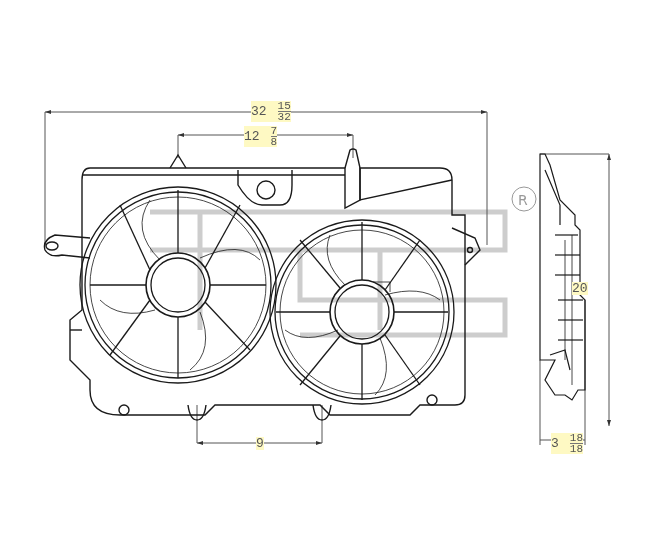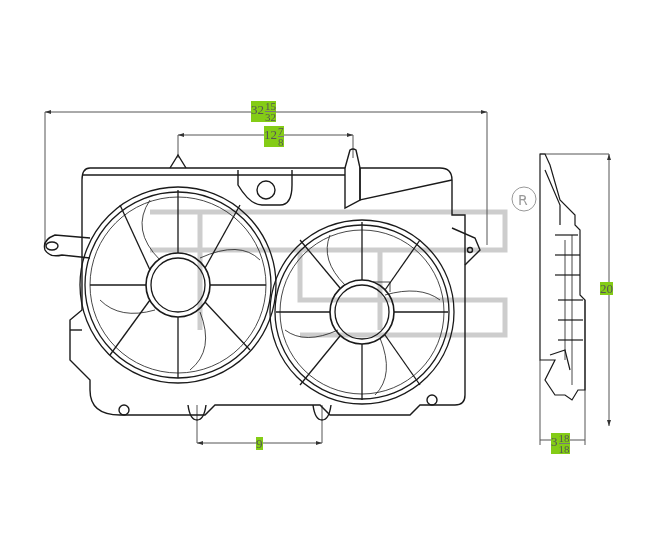--- a/index.html
+++ b/index.html
@@ -1,19 +1,19 @@
 <!DOCTYPE html>
 <html><head>
 <meta charset="utf-8">
 <style>
   html, body { margin: 0; padding: 0; background: #ffffff; }
   body { width: 657px; height: 552px; overflow: hidden; position: relative; font-family: "DejaVu Sans", sans-serif; }
   #drawing { position: absolute; left: 0; top: 0; width: 657px; height: 552px; }
-  .dimtext { position: absolute; color: #555; font-family: Liberation Serif, serif; font-size: 13px; line-height: 1; background: #84cc16; }
-  .frac { display: inline-flex; flex-direction: column; align-items: center; font-size: 11px; line-height: 10px; vertical-align: middle; margin-left: 1px; }
+  .dimtext { position: absolute; color: #555; font-family: Liberation Mono, monospace; font-size: 13px; line-height: 1; background: #fef9c3; }
+  .frac { display: inline-flex; flex-direction: column; align-items: center; font-size: 11px; line-height: 10px; vertical-align: middle; margin-left: 11px; }
   .frac span:first-child { border-bottom: 1px solid #777; }
 </style>
 </head>
 <body>
 
 <svg id="drawing" viewBox="0 0 657 552" xmlns="http://www.w3.org/2000/svg">
 
   <g fill="none" stroke="#bdbdbd" stroke-width="5" opacity="0.75">
     <rect x="150" y="212" width="100" height="0"></rect>
     <path d="M150 212 H505 V250 H150"></path>
@@ -124,30 +124,30 @@
     <path d="M572 235 V385" stroke-width="0.8"></path>
   </g>
 </svg>
 
 <div class="dimtext" style="left:251px; top:101px;">
   <span>32</span><span class="frac">
       <span>15</span>
       <span>32</span>
     </span>
 </div>
-<div class="dimtext" style="left:264px; top:126px;">
+<div class="dimtext" style="left:244px; top:126px;">
   <span>12</span><span class="frac">
       <span>7</span>
       <span>8</span>
     </span>
 </div>
 <div class="dimtext" style="left:256px; top:437px;">
   <span>9</span>
 </div>
-<div class="dimtext" style="left:600px; top:282px;text-align:right;">
+<div class="dimtext" style="left:572px; top:282px;text-align:right;">
   <span>20</span>
 </div>
 <div class="dimtext" style="left:551px; top:433px;">
   <span>3</span><span class="frac">
       <span>18</span>
       <span>18</span>
     </span>
 </div>
 
 </body></html>

